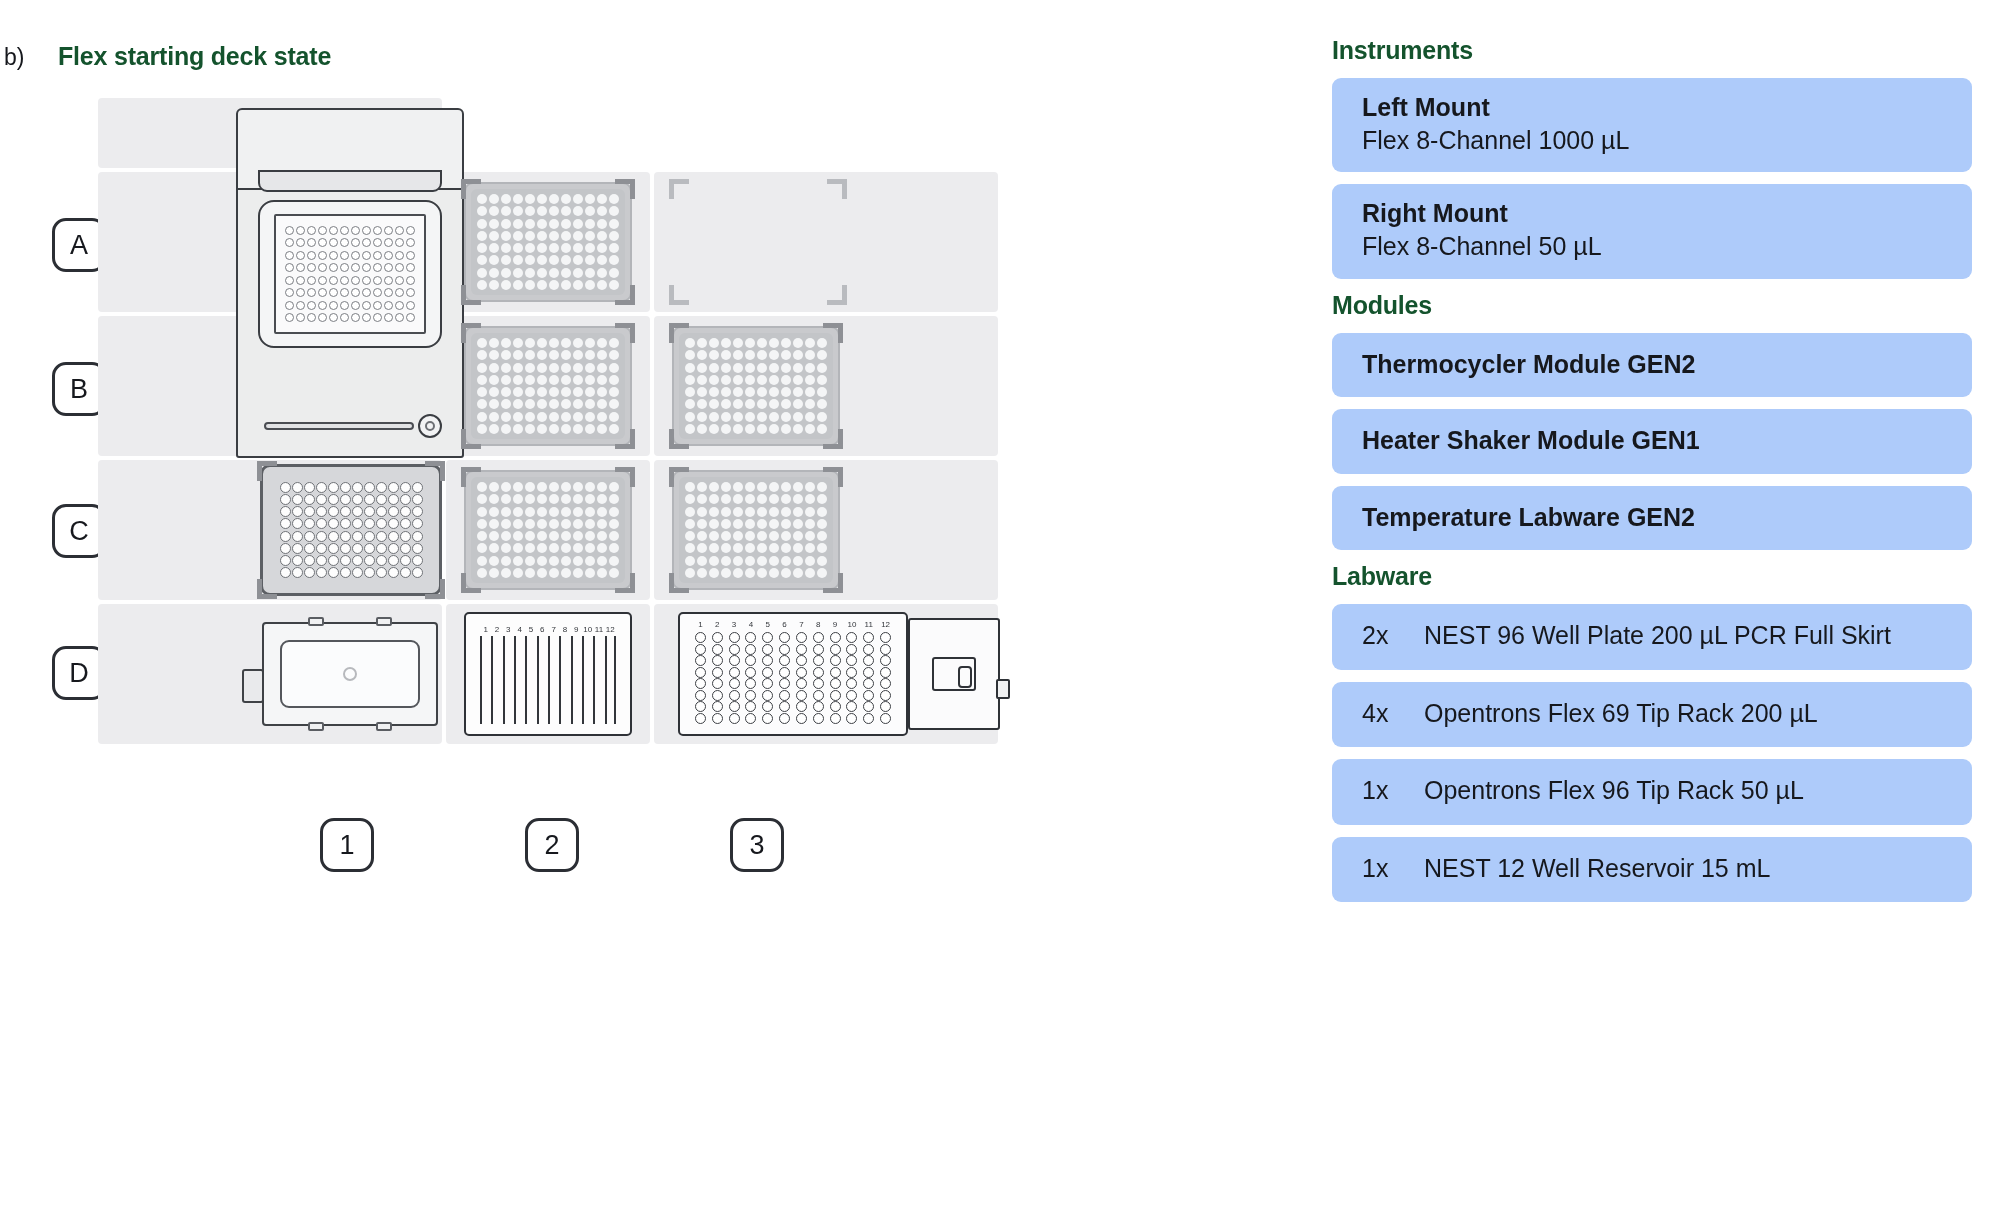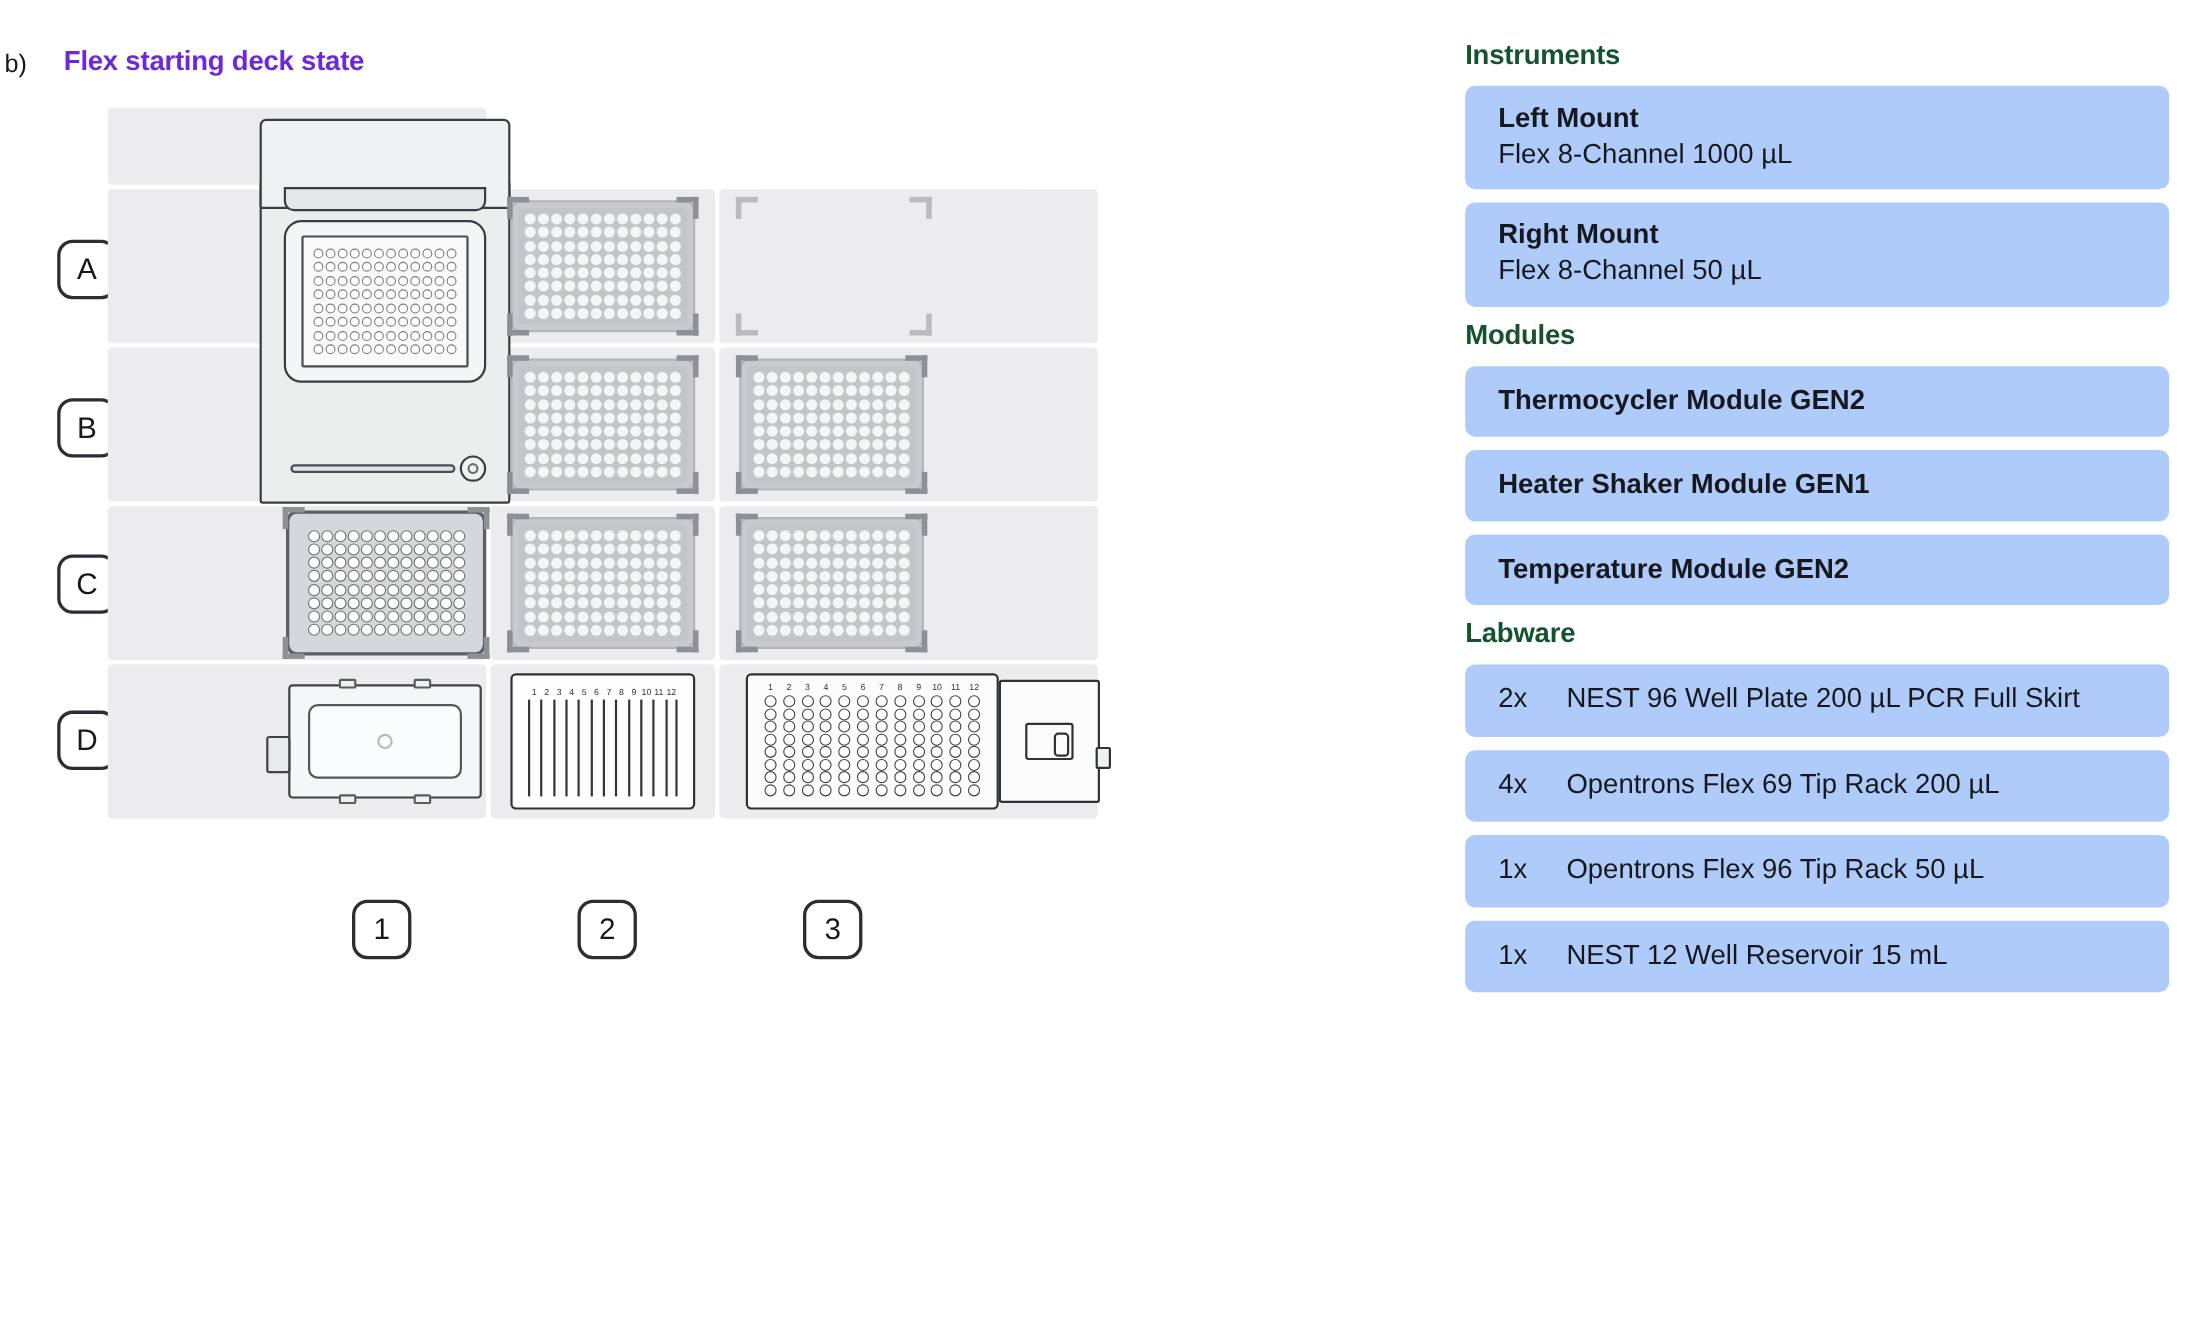--- a/index.html
+++ b/index.html
@@ -24,21 +24,21 @@
     top: 44px;
     font-size: 23px;
     color: #16181d;
   }
   .deck-title {
     position: absolute;
     left: 58px;
     top: 42px;
     font-size: 25px;
     font-weight: bold;
-    color: #6d28d9;
+    color: #14532d;
     letter-spacing: -0.2px;
   }
 
   
   #deck {
     position: absolute;
     left: 126px;
     top: 124px;
     width: 1160px;
     height: 830px;
@@ -1209,21 +1209,21 @@
 
     <div class="sec-title gap">Modules</div>
 
     <div class="card one-line">
       <div class="card-title">Thermocycler Module GEN2</div>
     </div>
     <div class="card one-line">
       <div class="card-title">Heater Shaker Module GEN1</div>
     </div>
     <div class="card one-line">
-      <div class="card-title">Temperature Module GEN2</div>
+      <div class="card-title">Temperature Labware GEN2</div>
     </div>
 
     <div class="sec-title gap">Labware</div>
 
     <div class="lw-row">
       <span class="lw-count">2x</span>
       <span class="lw-name">NEST 96 Well Plate 200 µL PCR Full Skirt</span>
     </div>
     <div class="lw-row">
       <span class="lw-count">4x</span>

